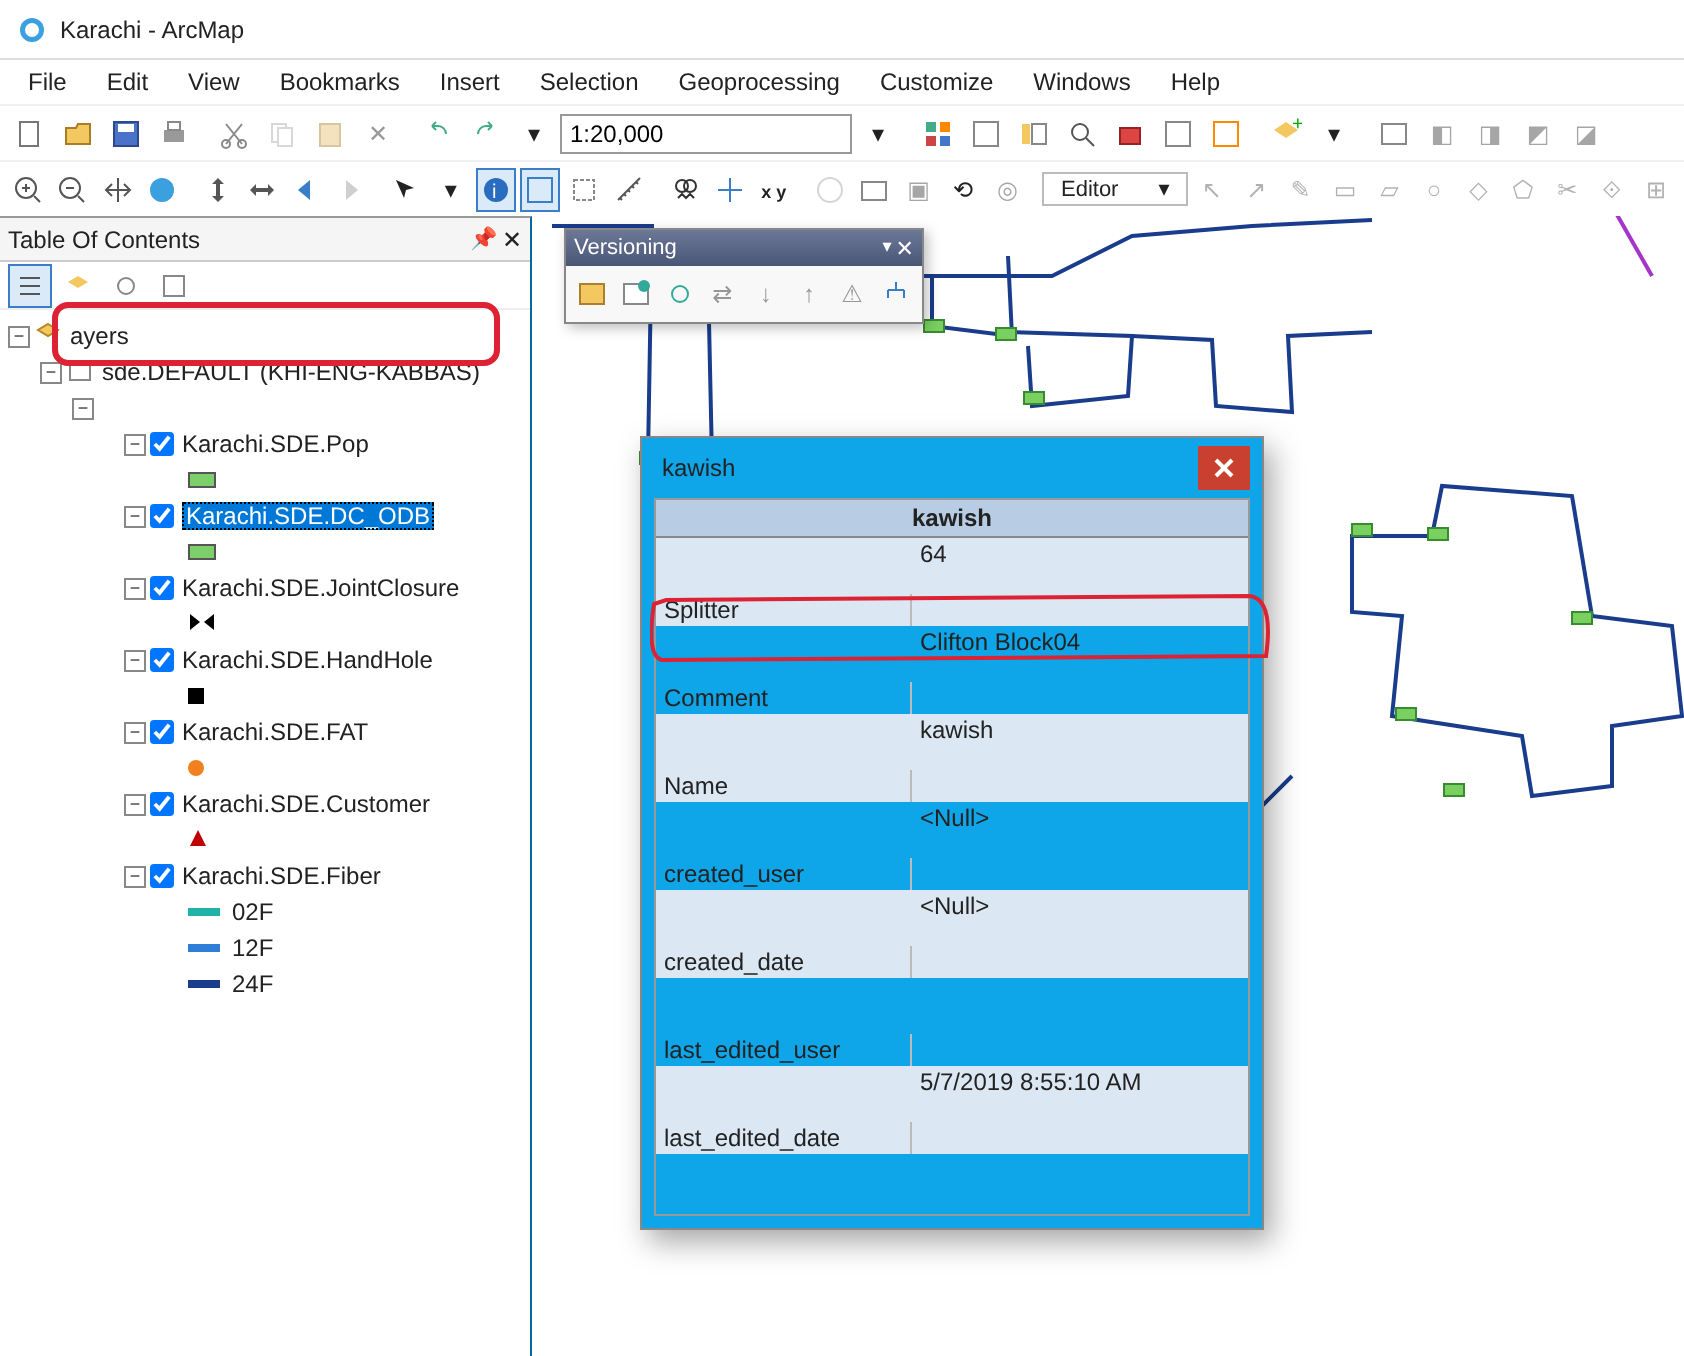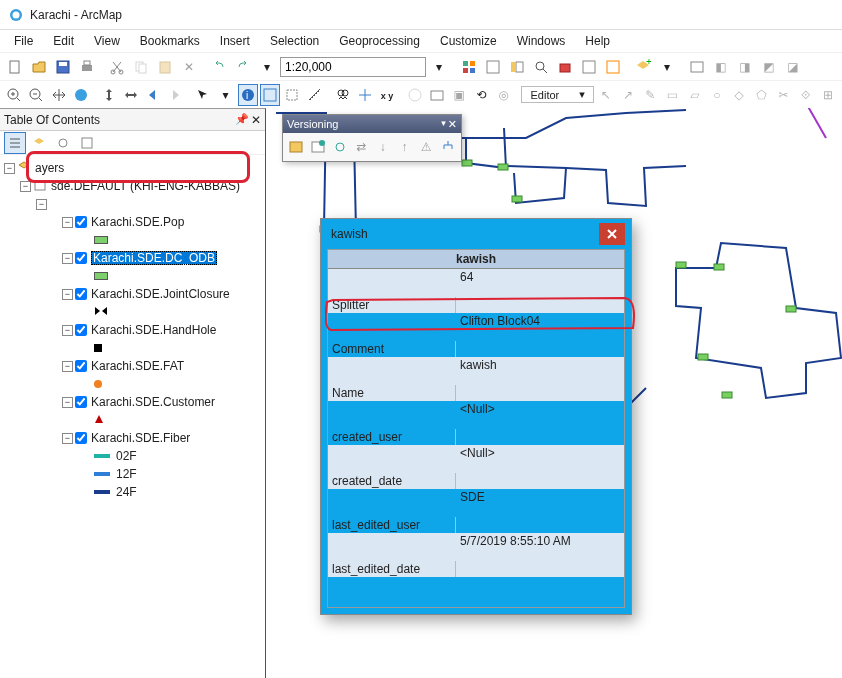--- a/index.html
+++ b/index.html
@@ -554,21 +554,20 @@
         <div class="id-row">
           <div class="id-cell-k">created_user</div>
           <div class="id-cell-v">&lt;Null&gt;</div>
         </div>
         <div class="id-row alt">
           <div class="id-cell-k">created_date</div>
           <div class="id-cell-v">&lt;Null&gt;</div>
         </div>
         <div class="id-row">
           <div class="id-cell-k">last_edited_user</div>
-          <div class="id-cell-v">SDE</div>
         </div>
         <div class="id-row alt">
           <div class="id-cell-k">last_edited_date</div>
           <div class="id-cell-v">5/7/2019 8:55:10 AM</div>
         </div>
       </div>
     <div style="height:30px"></div>
   </div>
 
   <svg class="red-line" style="left:4px;top:73px" width="310" height="60">

